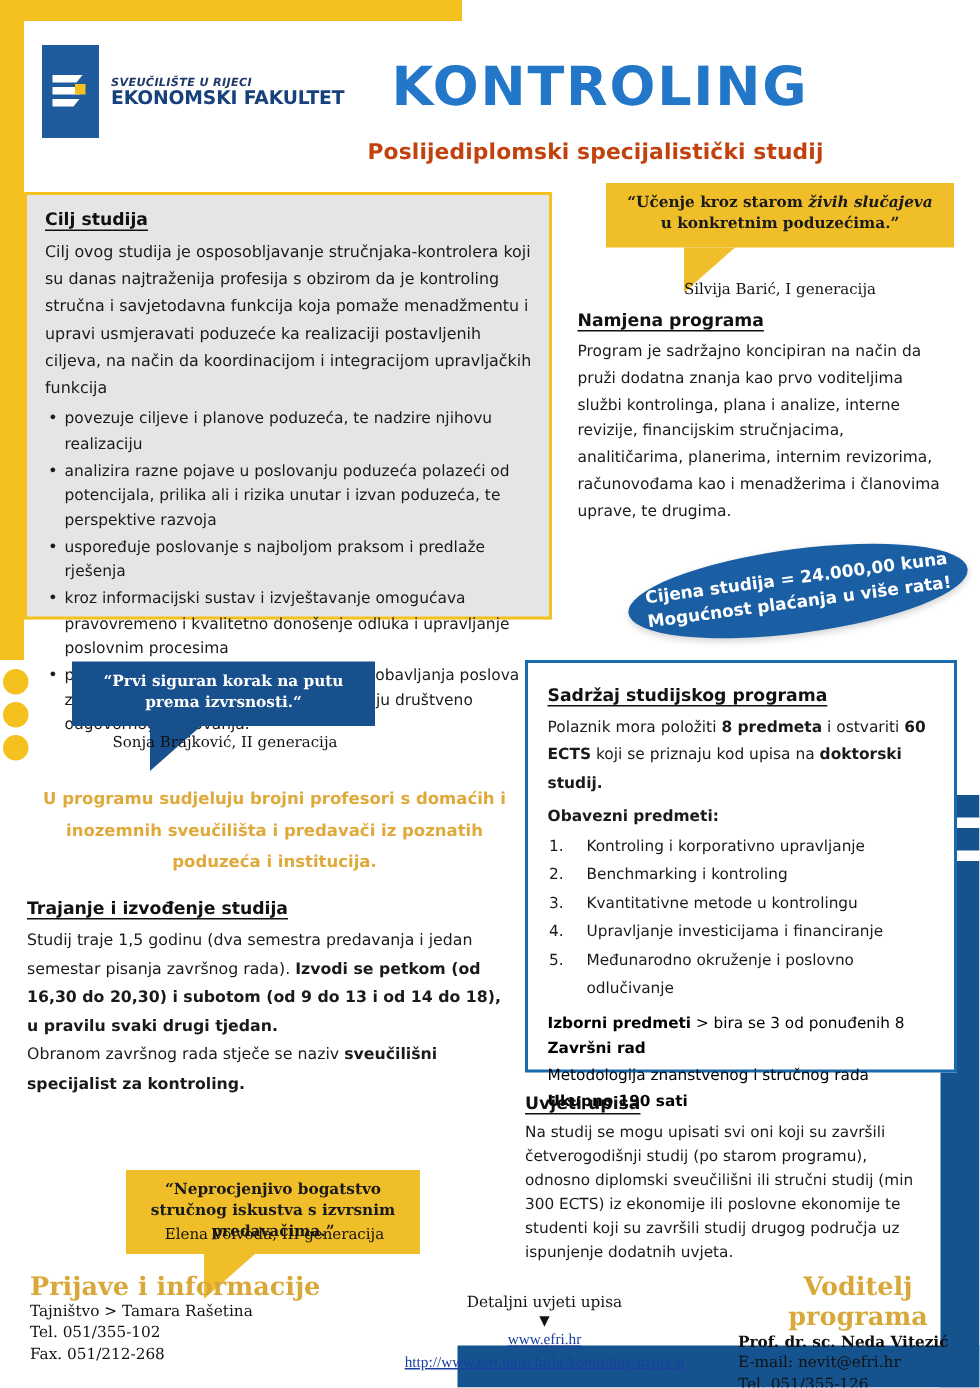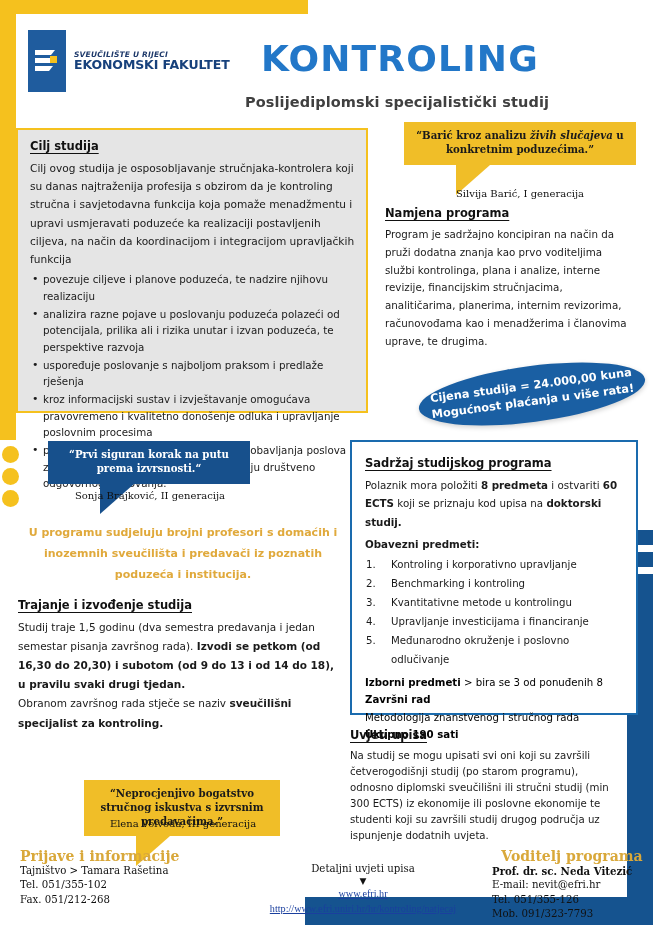--- a/index.html
+++ b/index.html
@@ -28,21 +28,21 @@
   
   .header{position:absolute;left:16px;top:14px;right:0;height:100px;}
   .logo{position:absolute;left:12px;top:16px;display:flex;align-items:center;gap:8px;}
   .logo-mark{width:38px;height:62px;background:#1F5C9E;position:relative;flex:none;}
   .logo-mark svg{position:absolute;left:5px;top:16px;}
   .logo-txt{line-height:1.05;}
   .logo-txt .l1{font-size:7.5px;letter-spacing:.2px;color:#1F3A6B;font-weight:600;font-style:italic;}
   .logo-txt .l2{font-size:12.5px;letter-spacing:-.1px;color:#17417C;font-weight:bold;}
 
   .title{position:absolute;left:245px;top:24px;font-size:36px;font-weight:bold;color:#2277C8;letter-spacing:1.2px;}
-  .subtitle{position:absolute;left:229px;top:80px;font-size:14.5px;font-weight:bold;color:#404040;letter-spacing:.1px;}
+  .subtitle{position:absolute;left:229px;top:80px;font-size:14.5px;font-weight:bold;color:#c2410c;letter-spacing:.1px;}
 
   
   .box-yellow{
     position:absolute;left:16px;top:128px;width:352px;height:285px;
     border:2.5px solid #F5C11E;background:#e5e5e5;box-sizing:border-box;
     padding:9px 11px 0 12px;
   }
   .hd{font-size:11.5px;font-weight:bold;color:#111;text-decoration:underline;text-underline-offset:2.5px;margin-bottom:6px;}
   .body-txt{font-size:10.6px;color:#1a1a1a;line-height:1.72;text-align:left;}
   ul.bl{list-style:none;margin:3px 0 0 0;padding:0;}
@@ -99,21 +99,21 @@
   ol.nl{list-style:none;margin:3px 0 4px 0;padding:0;}
   ol.nl li{font-size:10.2px;line-height:1.85;color:#1a1a1a;position:relative;padding-left:26px;}
   ol.nl li .num{position:absolute;left:1px;}
   .tight{line-height:1.72;font-size:10.2px;}
 
   
   .uvjeti{position:absolute;left:350px;top:728px;width:268px;}
   .uvjeti .body-txt{font-size:10.2px;line-height:1.56;}
 
   
-  .ft-head{font-family:"DejaVu Serif","Liberation Serif",serif;font-weight:bold;font-size:14px;color:#D9A83A;}
+  .ft-head{font-family:"DejaVu Serif","Liberation Serif",serif;font-weight:bold;font-size:17px;color:#D9A83A;}
   .ft-txt{font-family:"DejaVu Serif","Liberation Serif",serif;font-size:10.2px;color:#111;line-height:1.42;}
   .f1{position:absolute;left:20px;top:848px;width:230px;}
   .f2{position:absolute;left:248px;top:862px;width:230px;text-align:center;}
   .f2 a{color:#1A3F9E;text-decoration:underline;display:block;font-family:Liberation Serif, serif;}
   .f3{position:absolute;left:492px;top:848px;width:160px;}
   .f3 .ft-head{text-align:center;}
   .nm{font-weight:bold;}
   .tri{font-size:9px;line-height:1;margin:1px 0;}
 </style>
 </head>
@@ -157,21 +157,21 @@
       <li>povezuje ciljeve i planove poduzeća, te nadzire njihovu realizaciju</li>
       <li>analizira razne pojave u poslovanju poduzeća polazeći od potencijala, prilika ali i rizika unutar i izvan poduzeća, te perspektive razvoja</li>
       <li>uspoređuje poslovanje s najboljom praksom i predlaže rješenja</li>
       <li>kroz informacijski sustav i izvještavanje omogućava pravovremeno i kvalitetno donošenje odluka i upravljanje poslovnim procesima</li>
       <li>potiče na veću odgovornost i pravilnost obavljanja poslova i zadataka te učinkovitije upravljanje u cilju društveno odgovornog poslovanja.</li>
     </ul>
   </div>
 
   <div class="bub yellow q1">
     <div class="bbody">
-      <span>“Barić kroz analizu </span><i>živih slučajeva</i><span> u konkretnim poduzećima.”</span>
+      <span>“Učenje kroz starom </span><i>živih slučajeva</i><span> u konkretnim poduzećima.”</span>
     </div>
     <div class="tail"></div>
   </div>
   <div class="attr q1-attr">Silvija Barić, I generacija</div>
 
   <div class="namjena">
     <div class="hd">Namjena programa</div>
     <div class="body-txt">Program je sadržajno koncipiran na način da pruži dodatna znanja kao prvo voditeljima službi kontrolinga, plana i analize, interne revizije, financijskim stručnjacima, analitičarima, planerima, internim revizorima, računovođama kao i menadžerima i članovima uprave, te drugima.</div>
   </div>
 

